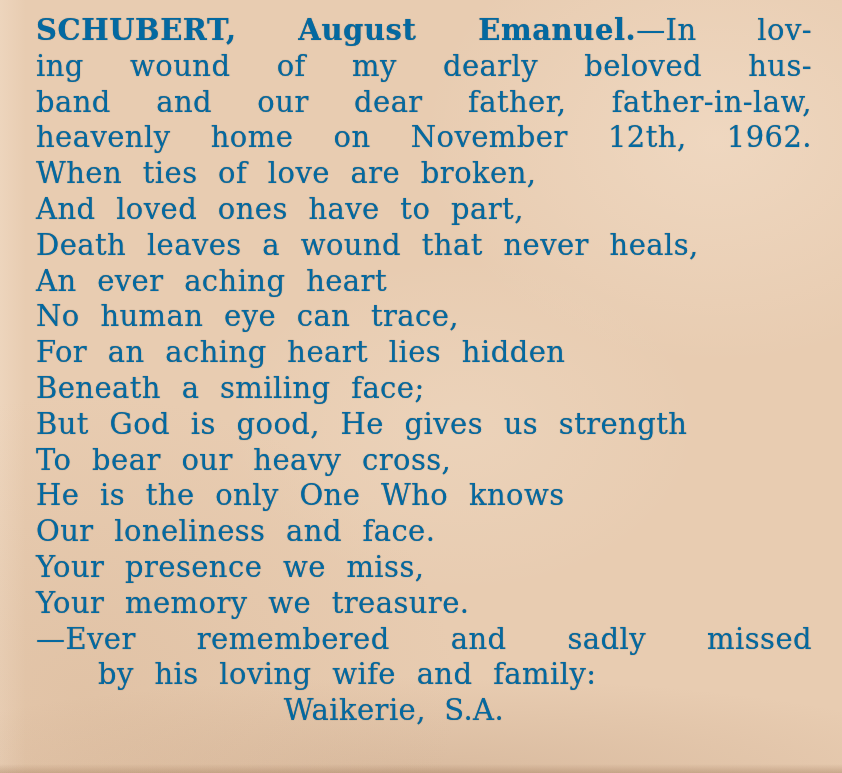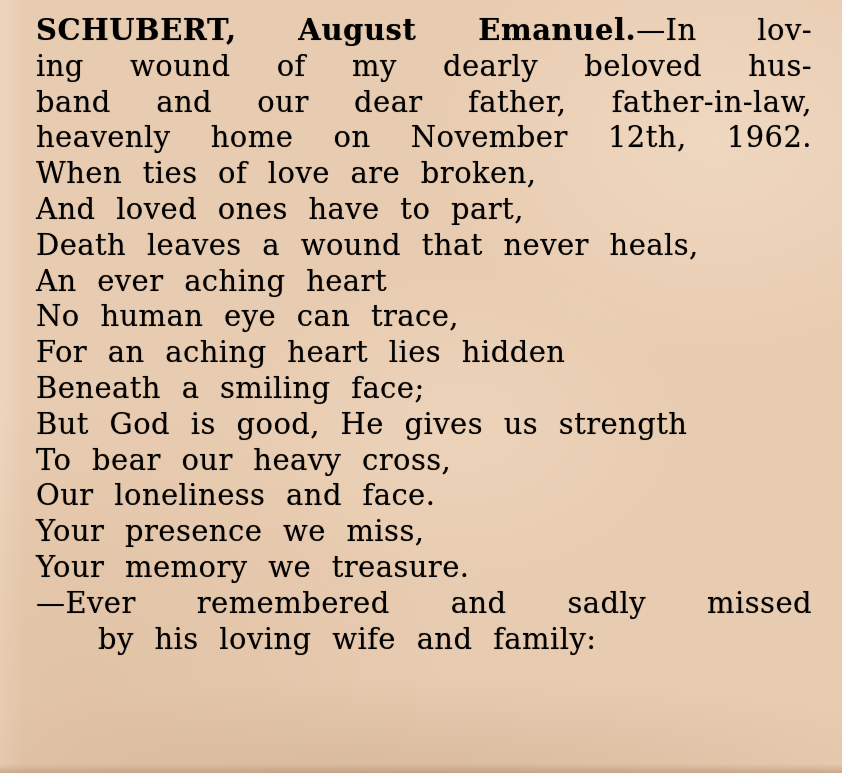--- a/index.html
+++ b/index.html
@@ -20,21 +20,21 @@
       linear-gradient(to right, rgba(255,244,230,0.22) 0px, rgba(255,244,230,0.0) 26px);
   }
   .clipping {
     box-sizing: border-box;
     width: 842px;
     height: 773px;
     padding: 13px 30px 0 36px;
     font-family: "DejaVu Serif", "Liberation Serif", serif;
     font-size: 29px;
     line-height: 35.8px;
-    color: #000000;
+    color: #0369a1;
     letter-spacing: 0.015em;
     word-spacing: 0.38em;
     text-shadow: 0 0 1px rgba(51,40,25,0.55);
   }
   .line {
     white-space: nowrap;
   }
   .j {
     white-space: normal;
     text-align: justify;
@@ -69,20 +69,22 @@
 
   <div class="line">When ties of love are broken,</div>
   <div class="line">And loved ones have to part,</div>
   <div class="line">Death leaves a wound that never heals,</div>
   <div class="line">An ever aching heart</div>
   <div class="line">No human eye can trace,</div>
   <div class="line">For an aching heart lies hidden</div>
   <div class="line">Beneath a smiling face;</div>
   <div class="line">But God is good, He gives us strength</div>
   <div class="line">To bear our heavy cross,</div>
+  <div class="line">He is the only One Who knows</div>
   <div class="line">Our loneliness and face.</div>
   <div class="line">Your presence we miss,</div>
   <div class="line">Your memory we treasure.</div>
 
   <div class="line j">—Ever remembered and sadly missed</div>
   <div class="line indent">by his loving wife and family:</div>
+  <div class="line center">Waikerie, S.A.</div>
 
 </div>
 
 </body></html>

